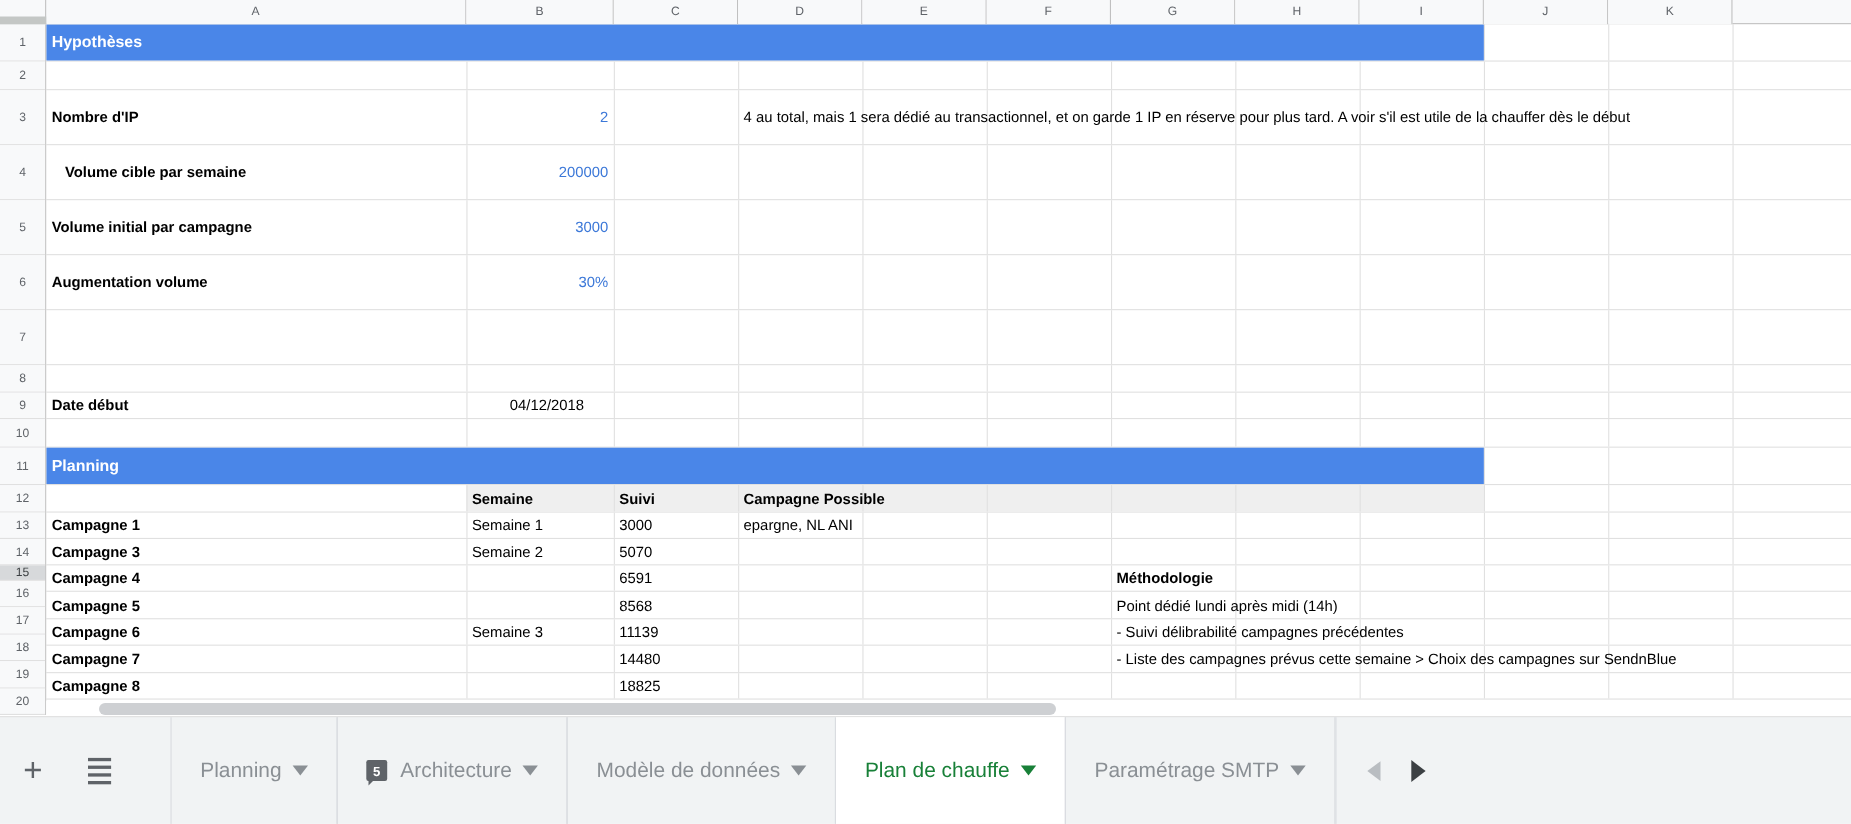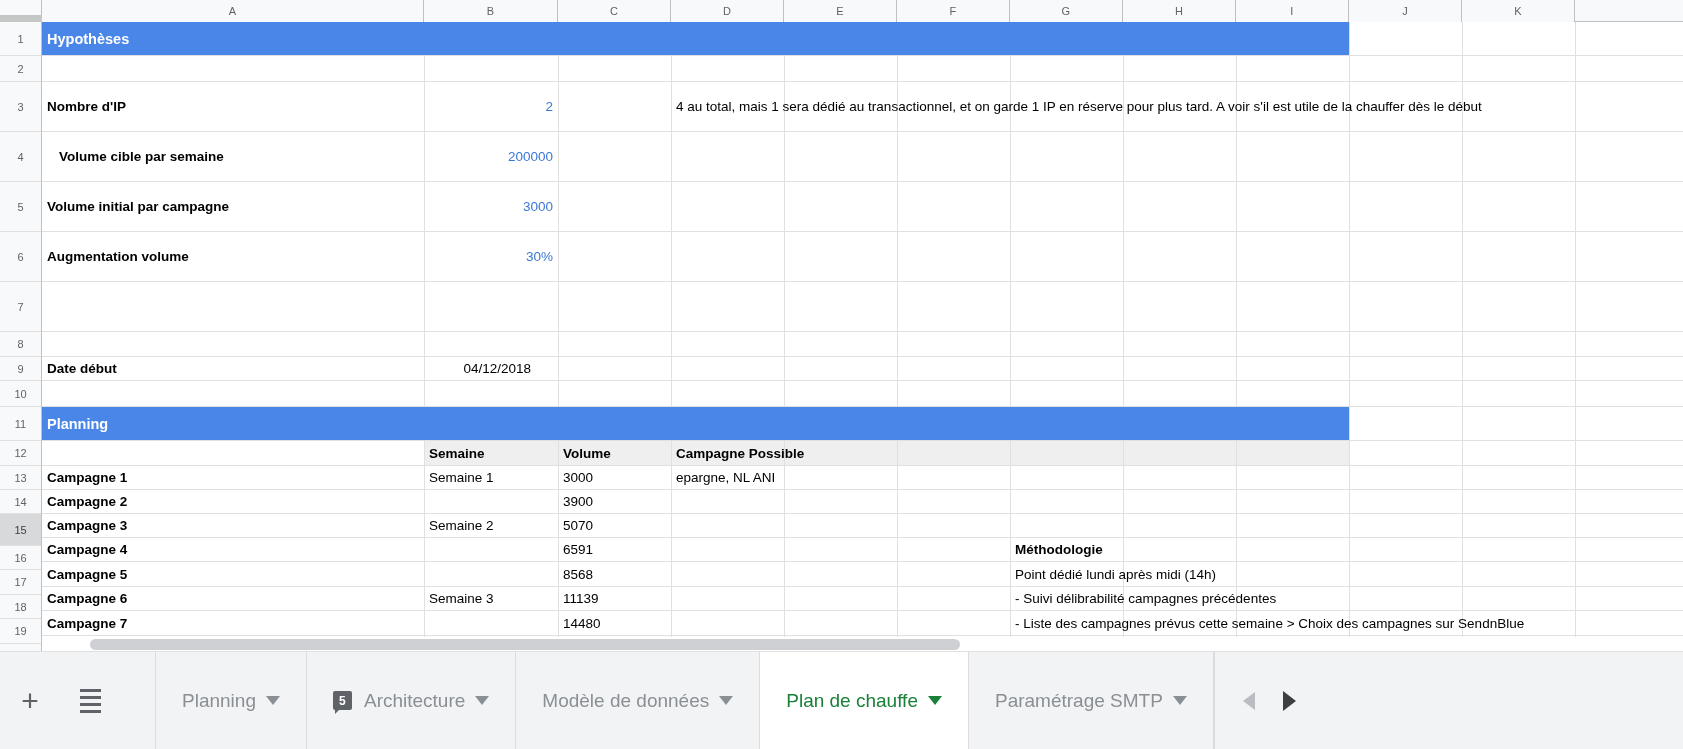--- a/index.html
+++ b/index.html
@@ -258,21 +258,21 @@
       <div class="row-head" style="height:50px">5</div>
       <div class="row-head" style="height:50px">6</div>
       <div class="row-head" style="height:50px">7</div>
       <div class="row-head" style="height:25px">8</div>
       <div class="row-head" style="height:24px">9</div>
       <div class="row-head" style="height:26px">10</div>
       <div class="row-head" style="height:34px">11</div>
       <div class="row-head" style="height:25px">12</div>
       <div class="row-head" style="height:24px">13</div>
       <div class="row-head" style="height:24px">14</div>
-      <div class="row-head selected" style="height:32px">15</div>
+      <div class="row-head selected" style="height:14px">15</div>
       <div class="row-head" style="height:24px">16</div>
       <div class="row-head" style="height:25px">17</div>
       <div class="row-head" style="height:24px">18</div>
       <div class="row-head" style="height:25px">19</div>
       <div class="row-head" style="height:24px">20</div>
     </div>
 
     <div id="cells">
 
       <div class="row" style="height:34px">
@@ -435,21 +435,21 @@
         <div class="vgrid" style="left:629px"></div>
           <div class="vgrid" style="left:742px"></div>
         <div class="vgrid" style="left:855px"></div>
           <div class="vgrid" style="left:968px"></div>
         <div class="vgrid" style="left:1081px"></div>
           <div class="vgrid" style="left:1194px"></div>
         <div class="vgrid" style="left:1307px"></div>
           <div class="vgrid" style="left:1420px"></div>
         <div class="vgrid" style="left:1533px"></div>
         <div class="cell lt bold" style="left:382px;width:134px;z-index:3">Semaine</div>
-        <div class="cell lt bold" style="left:516px;width:113px;z-index:3">Volume</div>
+        <div class="cell lt bold" style="left:516px;width:113px;z-index:3">Suivi</div>
         <div class="cell lt bold" style="left:629px;width:260px;z-index:3">Campagne Possible</div>
       </div>
 
       <div class="row" style="height:24px">
         <div class="vgrid" style="left:382px"></div>
           <div class="vgrid" style="left:516px"></div>
         <div class="vgrid" style="left:629px"></div>
           <div class="vgrid" style="left:742px"></div>
         <div class="vgrid" style="left:855px"></div>
           <div class="vgrid" style="left:968px"></div>
@@ -457,36 +457,20 @@
           <div class="vgrid" style="left:1194px"></div>
         <div class="vgrid" style="left:1307px"></div>
           <div class="vgrid" style="left:1420px"></div>
         <div class="vgrid" style="left:1533px"></div>
         <div class="cell lt bold" style="left:0;width:382px">Campagne 1</div>
         <div class="cell lt" style="left:382px;width:134px">Semaine 1</div>
         <div class="cell lt" style="left:516px;width:113px">3000</div>
         <div class="cell lt" style="left:629px;width:260px">epargne, NL ANI</div>
       </div>
 
-      <div class="row" style="height:24px">
-        <div class="vgrid" style="left:382px"></div>
-          <div class="vgrid" style="left:516px"></div>
-        <div class="vgrid" style="left:629px"></div>
-          <div class="vgrid" style="left:742px"></div>
-        <div class="vgrid" style="left:855px"></div>
-          <div class="vgrid" style="left:968px"></div>
-        <div class="vgrid" style="left:1081px"></div>
-          <div class="vgrid" style="left:1194px"></div>
-        <div class="vgrid" style="left:1307px"></div>
-          <div class="vgrid" style="left:1420px"></div>
-        <div class="vgrid" style="left:1533px"></div>
-        <div class="cell lt bold" style="left:0;width:382px">Campagne 2</div>
-        <div class="cell lt" style="left:382px;width:134px"></div>
-        <div class="cell lt" style="left:516px;width:113px">3900</div>
-      </div>
 
       <div class="row" style="height:24px">
         <div class="vgrid" style="left:382px"></div>
           <div class="vgrid" style="left:516px"></div>
         <div class="vgrid" style="left:629px"></div>
           <div class="vgrid" style="left:742px"></div>
         <div class="vgrid" style="left:855px"></div>
           <div class="vgrid" style="left:968px"></div>
         <div class="vgrid" style="left:1081px"></div>
           <div class="vgrid" style="left:1194px"></div>

